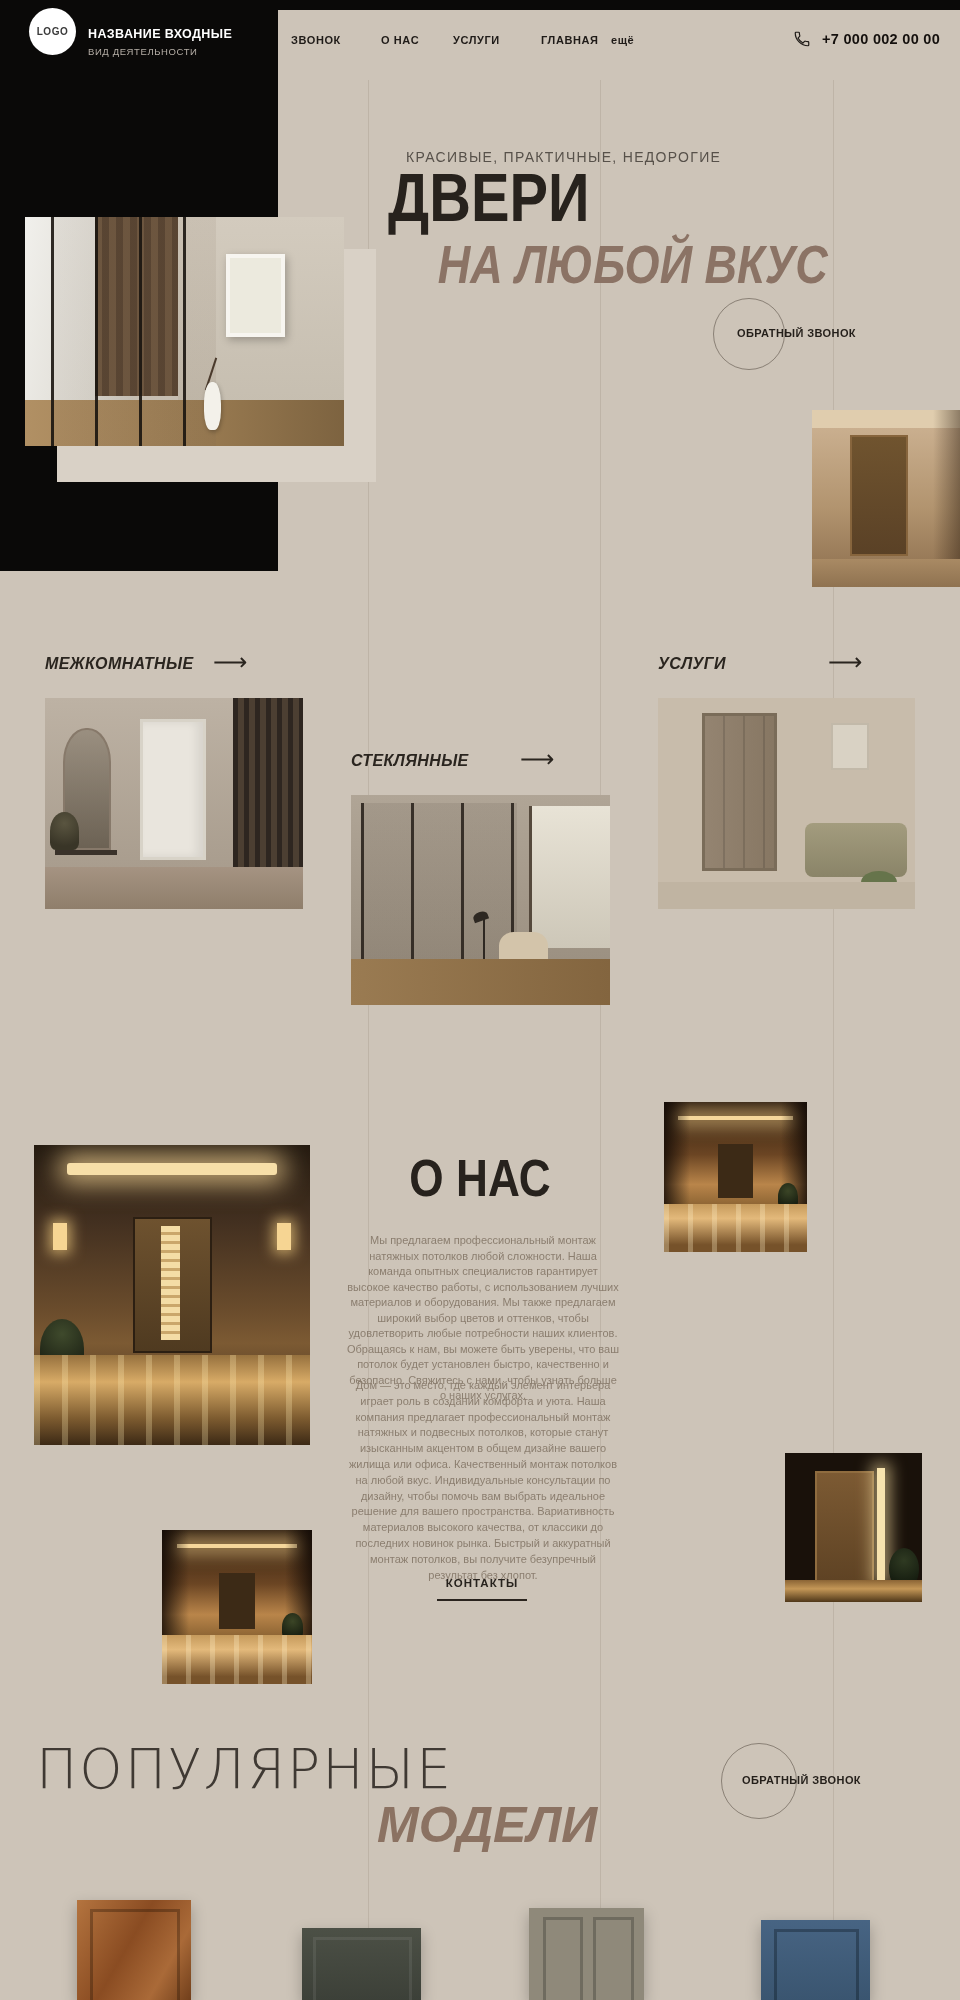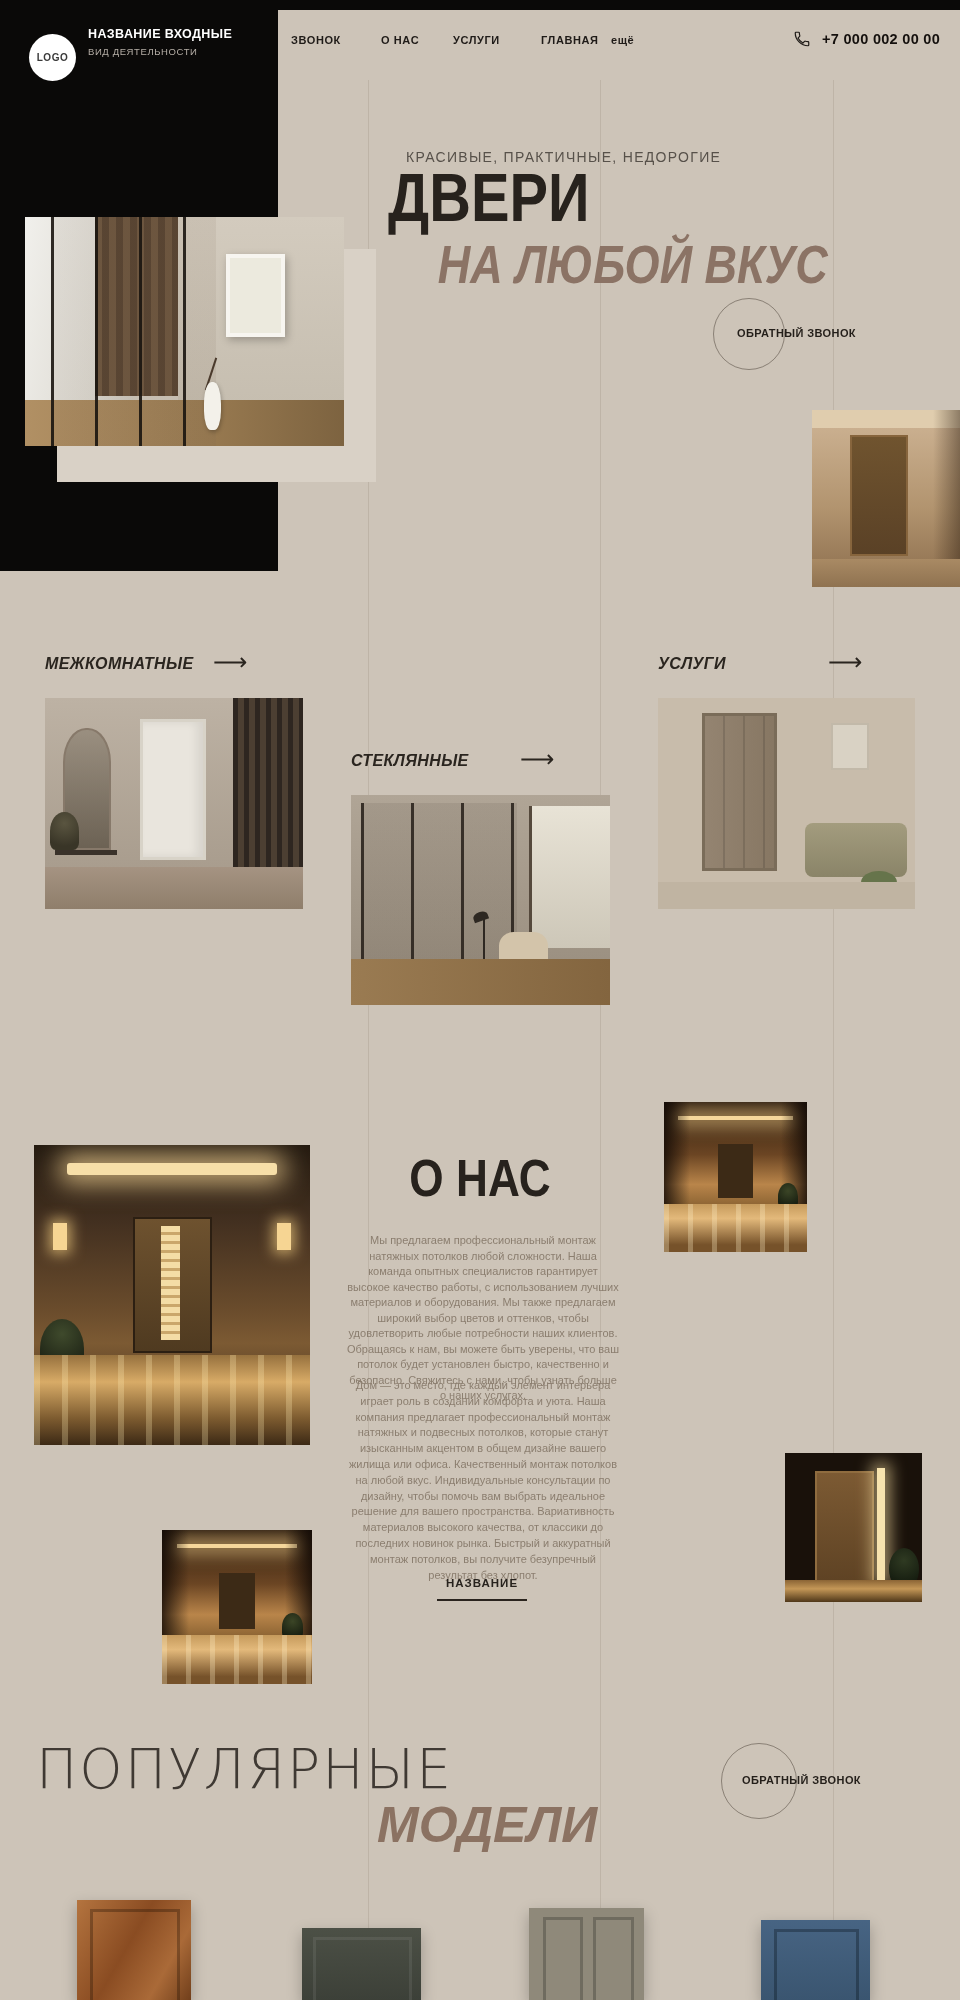--- a/index.html
+++ b/index.html
@@ -6,21 +6,21 @@
   .page{position:relative;width:960px;height:2000px;background:#cdc4b8;overflow:hidden;
         font-family:"Liberation Sans",sans-serif;margin:0 auto;}
   .abs{position:absolute;}
 
   
   .vline{position:absolute;top:80px;bottom:0;width:1px;background:rgba(80,65,50,.12);}
 
   
   .top-strip{left:0;top:0;width:960px;height:10px;background:#0a0908;}
   .black-panel{left:0;top:0;width:278px;height:571px;background:#0a0908;}
-  .logo-circle{left:29px;top:34px;width:47px;height:47px;border-radius:50%;background:#ffffff;
+  .logo-circle{left:29px;top:8px;width:47px;height:47px;border-radius:50%;background:#ffffff;
     display:flex;align-items:center;justify-content:center;font-size:10px;font-weight:bold;
     color:#3a3a3a;letter-spacing:.5px;cursor:pointer;}
   .company-name{left:88px;top:27px;color:#ffffff;font-size:12.5px;font-weight:bold;letter-spacing:.4px;}
   .company-sub{left:88px;top:46px;color:#b5aea6;font-size:9.5px;letter-spacing:.6px;}
   .nav-item{top:34px;font-size:11px;font-weight:bold;color:#1f1b18;letter-spacing:.6px;cursor:pointer;white-space:nowrap;}
   .nav-1{left:291px;} .nav-2{left:381px;} .nav-3{left:453px;} .nav-4{left:541px;} .nav-5{left:611px;font-weight:bold;}
   .phone-icon{left:793px;top:30px;width:18px;height:18px;}
   .phone-number{left:822px;top:31px;font-size:14.5px;font-weight:bold;color:#14100d;letter-spacing:.3px;cursor:pointer;}
 
   
@@ -286,21 +286,21 @@
     <div class="ab-door"></div>
     <div class="ab-door-light"></div>
     <div class="ab-console"></div>
     <div class="ab-plant"></div>
     <div class="ab-floor"></div>
   </div>
 
   <div class="abs about-title">О НАС</div>
   <div class="abs about-p about-p1">Мы предлагаем профессиональный монтаж натяжных потолков любой сложности. Наша команда опытных специалистов гарантирует высокое качество работы, с использованием лучших материалов и оборудования. Мы также предлагаем широкий выбор цветов и оттенков, чтобы удовлетворить любые потребности наших клиентов. Обращаясь к нам, вы можете быть уверены, что ваш потолок будет установлен быстро, качественно и безопасно. Свяжитесь с нами, чтобы узнать больше о наших услугах.</div>
   <div class="abs about-p about-p2">Дом — это место, где каждый элемент интерьера играет роль в создании комфорта и уюта. Наша компания предлагает профессиональный монтаж натяжных и подвесных потолков, которые станут изысканным акцентом в общем дизайне вашего жилища или офиса. Качественный монтаж потолков на любой вкус. Индивидуальные консультации по дизайну, чтобы помочь вам выбрать идеальное решение для вашего пространства. Вариативность материалов высокого качества, от классики до последних новинок рынка. Быстрый и аккуратный монтаж потолков, вы получите безупречный результат без хлопот.</div>
-  <div class="abs more-btn">НАЗВАНИЕ</div>
+  <div class="abs more-btn">КОНТАКТЫ</div>
   <div class="abs more-line"></div>
 
   <div class="abs about-img corridor ai-corr2">
     <div class="co-light"></div>
     <div class="co-endwall"></div>
     <div class="co-leftwall"></div>
     <div class="co-rightwall"></div>
     <div class="co-plant"></div>
     <div class="co-floor"></div>
   </div>

